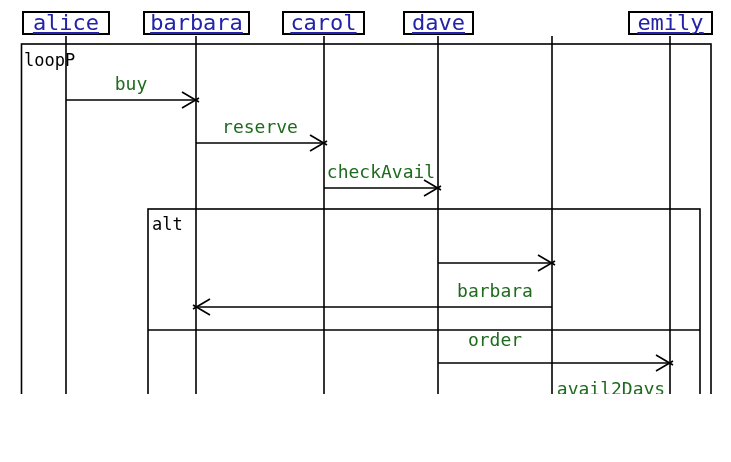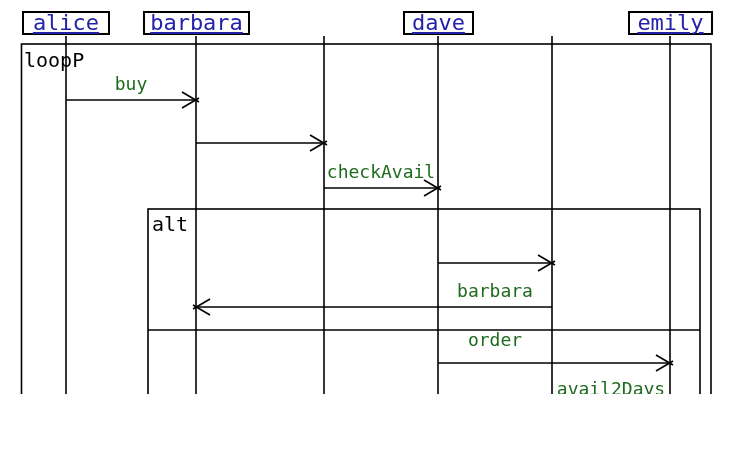--- a/index.html
+++ b/index.html
@@ -27,21 +27,21 @@
     line-height: 20px;
     display: flex;
     align-items: center;
     justify-content: center;
     text-decoration: underline;
     white-space: nowrap;
   }
   .frame-label {
     position: absolute;
     color: #000000;
-    font-size: 20px;
+    font-size: 17px;
     line-height: 24px;
     white-space: nowrap;
   }
   .msg-label {
     position: absolute;
     color: #1e6b1e;
     font-size: 18px;
     line-height: 24px;
     height: 24px;
     transform: translateX(-50%);
@@ -98,25 +98,27 @@
     </g>
     <g>
       <line x1="670" y1="405" x2="196" y2="405"></line>
       <line x1="210" y1="397" x2="193" y2="407"></line>
       <line x1="210" y1="413" x2="193" y2="403"></line>
     </g>
   </svg>
 
   <div class="actor" style="left:22px;width:88px">alice</div>
   <div class="actor" style="left:143px;width:107px">barbara</div>
+  <div class="actor" style="left:282px;width:83px">carol</div>
   <div class="actor" style="left:403px;width:71px">dave</div>
   <div class="actor" style="left:628px;width:85px">emily</div>
 
   <div class="frame-label" style="left:24px;top:48px">loopP</div>
   <div class="frame-label" style="left:152px;top:212px">alt</div>
 
   <div class="msg-label" style="left:131px;top:72px">buy</div>
+  <div class="msg-label" style="left:260px;top:115px">reserve</div>
   <div class="msg-label" style="left:381px;top:160px">checkAvail</div>
   <div class="msg-label" style="left:495px;top:279px">barbara</div>
   <div class="msg-label" style="left:495px;top:328px">order</div>
   <div class="msg-label" style="left:611px;top:377px">avail2Days</div>
 
 </div>
 
 </body></html>

